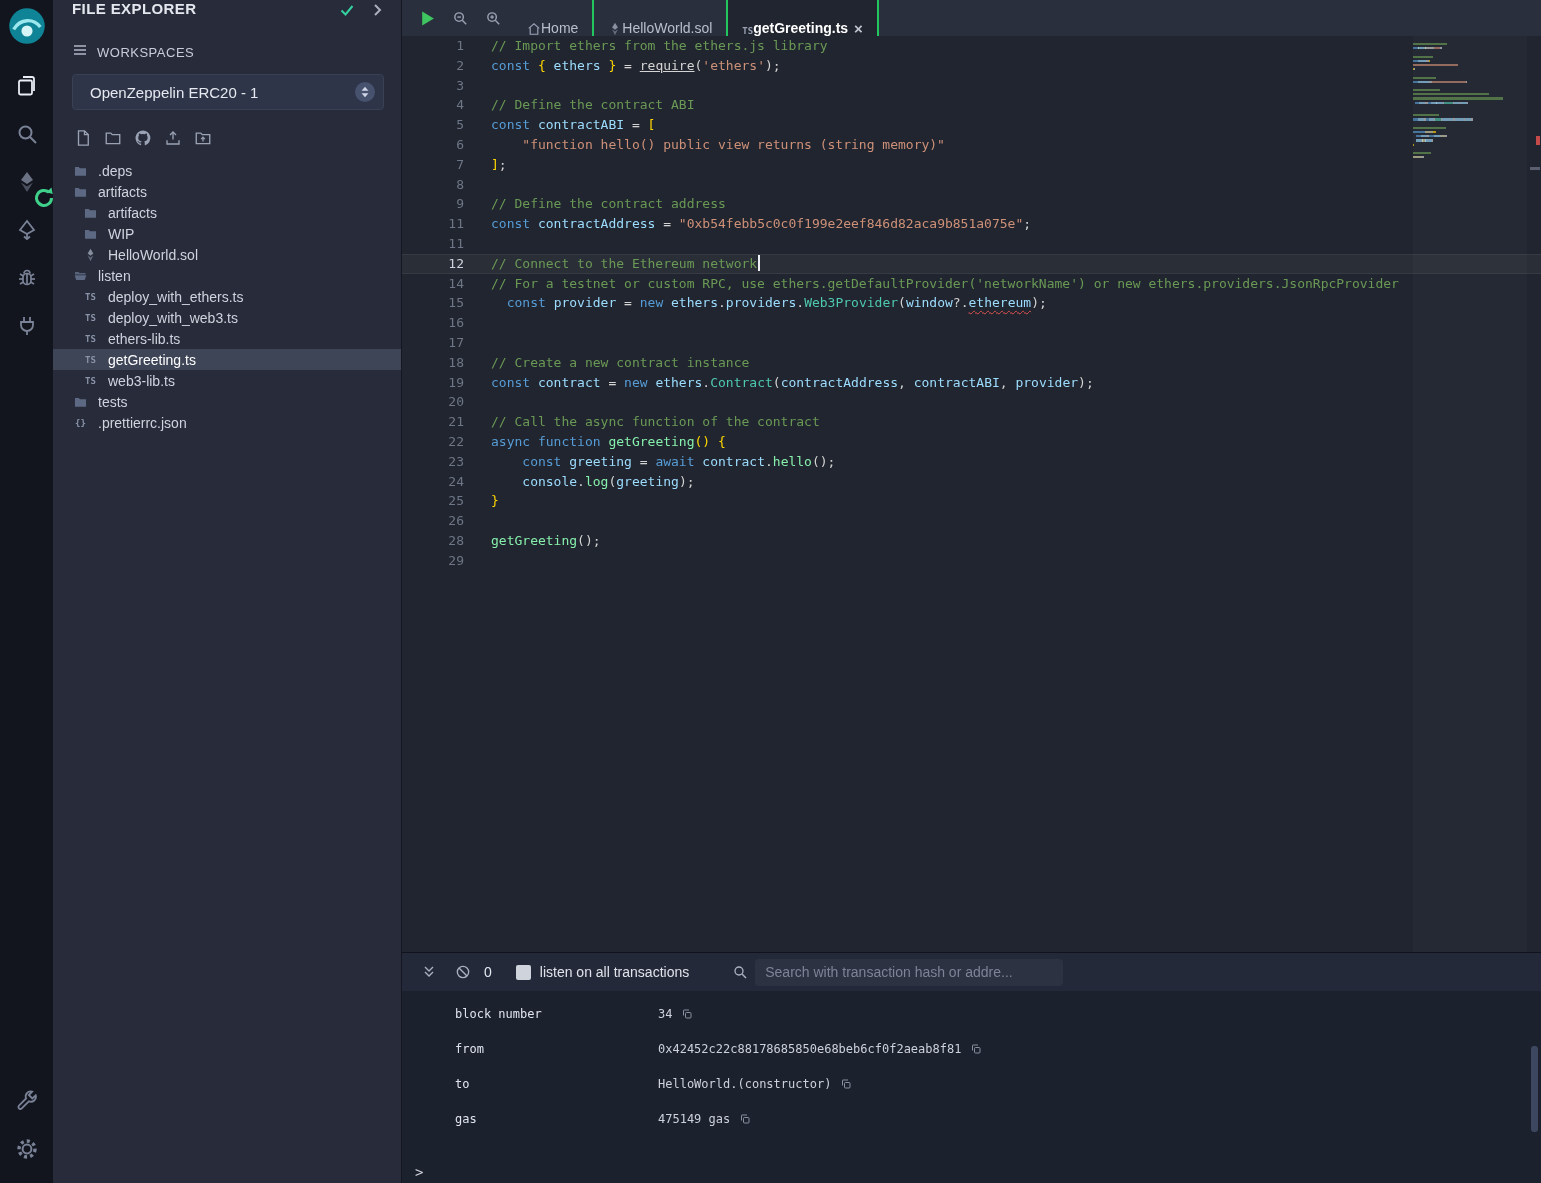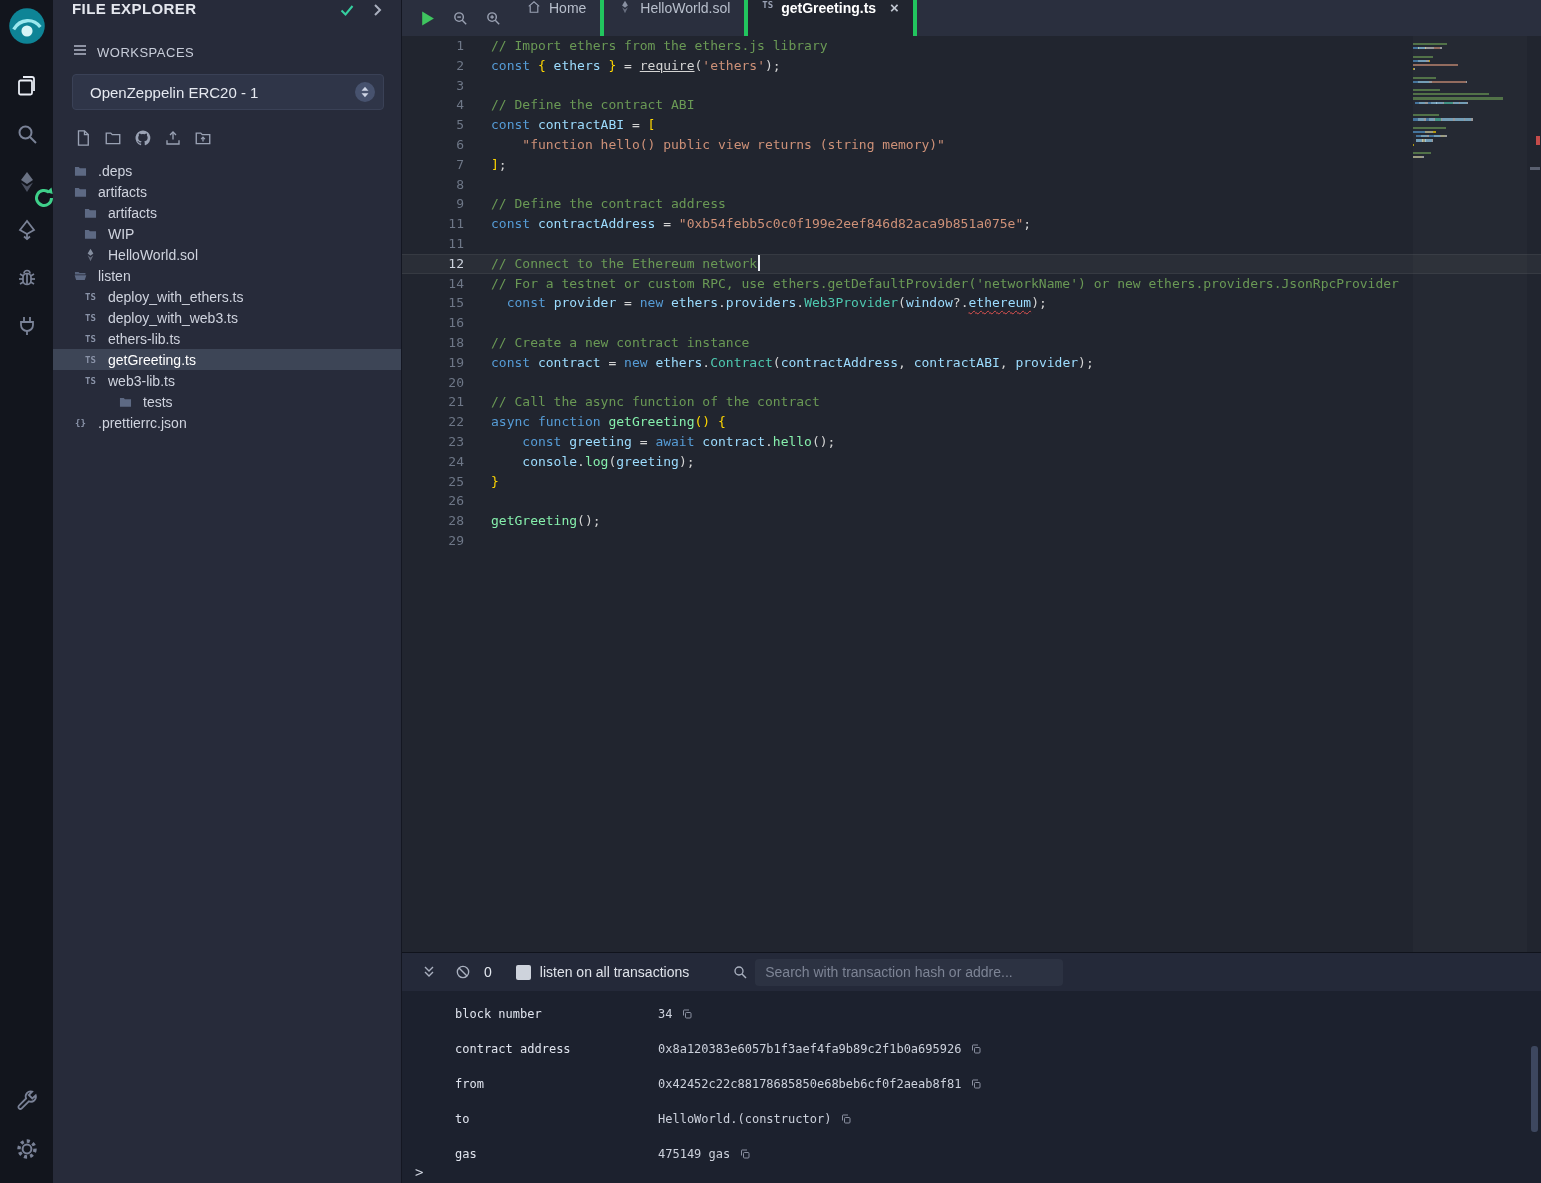--- a/index.html
+++ b/index.html
@@ -44,21 +44,21 @@
   
   .main { flex:1; display:flex; flex-direction:column; min-width:0; }
 
   
   .tabbar { height:36px; background:#2a2f3e; display:flex; align-items:stretch; flex:none; }
   .tb-controls { display:flex; align-items:center; gap:13px; padding:0 10px 0 15px; }
   .tb-controls .cico { width:20px; height:20px; display:flex; align-items:center; justify-content:center; color:#9aa1b2; cursor:pointer; }
   .tb-controls .cico svg { width:17px; height:17px; }
   .tb-controls .play { color:#3fc55f; }
   .tabs { display:flex; align-items:stretch; }
-  .tab { display:flex; align-items:flex-start; gap:8px; padding:0 14px; font-size:14px; color:#b8bfcc; border-right:4px solid #22c55e; cursor:pointer; }
+  .tab { display:flex; align-items:flex-end; padding:0 14px; font-size:14px; color:#b8bfcc; border-right:2px solid #22c55e; cursor:pointer; }
   .tab.active { background:#21252f; color:#ffffff; font-weight:600; }
   .tab .ticon { display:flex; align-items:center; justify-content:center; color:#9aa2b4; }
   .tab .ticon svg { width:14px; height:14px; }
   .tab .ticon.ts { font-family:"DejaVu Sans Mono",monospace; font-size:9px; font-weight:bold; }
   .tab .close { margin-left:6px; font-size:15px; color:#c0c6d0; line-height:1; cursor:pointer; }
 
   
   .editor { position:relative; height:916px; background:#21252f; overflow:hidden; flex:none; }
   .code { font-family:"DejaVu Sans Mono", monospace; font-size:13px; }
   .cl { display:flex; height:19.8px; line-height:19.8px; white-space:pre; }
@@ -308,21 +308,21 @@
           <span class="tree-label">ethers-lib.ts</span>
         </div>
         <div class="tree-row selected" style="padding-left: 29px;">
           <span class="tree-icon ts">TS</span>
           <span class="tree-label">getGreeting.ts</span>
         </div>
         <div class="tree-row" style="padding-left: 29px;">
           <span class="tree-icon ts">TS</span>
           <span class="tree-label">web3-lib.ts</span>
         </div>
-        <div class="tree-row" style="padding-left: 19px; margin-left: 45px;">
+        <div class="tree-row" style="padding-left: 19px;">
           <span class="tree-icon folder">
             <svg viewBox="0 0 24 24" fill="currentColor">
               <path d="M2.5 20V5h6.5l2 2.2h10.5V20z"></path>
             </svg>
           </span>
           <span class="tree-label">tests</span>
         </div>
         <div class="tree-row" style="padding-left: 19px;">
           <span class="tree-icon json">{}</span>
           <span class="tree-label">.prettierrc.json</span>
@@ -392,20 +392,21 @@
           <div class="cl"><span class="ln">6</span><span class="lc"><span class="str">    "function hello() public view returns (string memory)"</span></span></div>
           <div class="cl"><span class="ln">7</span><span class="lc"><span class="br">]</span><span class="pl">;</span></span></div>
           <div class="cl"><span class="ln">8</span><span class="lc"></span></div>
           <div class="cl"><span class="ln">9</span><span class="lc"><span class="cm">// Define the contract address</span></span></div>
           <div class="cl"><span class="ln">11</span><span class="lc"><span class="kw">const </span><span class="var">contractAddress</span><span class="pl"> = </span><span class="str">"0xb54febb5c0c0f199e2eef846d82aca9b851a075e"</span><span class="pl">;</span></span></div>
           <div class="cl"><span class="ln">11</span><span class="lc"></span></div>
           <div class="cl cur"><span class="ln">12</span><span class="lc"><span class="cm">// Connect to the Ethereum network</span><span class="caret"></span></span></div>
           <div class="cl"><span class="ln">14</span><span class="lc"><span class="cm">// For a testnet or custom RPC, use ethers.getDefaultProvider('networkName') or new ethers.providers.JsonRpcProvider</span></span></div>
           <div class="cl"><span class="ln">15</span><span class="lc"><span class="pl">  </span><span class="kw">const </span><span class="var">provider</span><span class="pl"> = </span><span class="kw">new </span><span class="var">ethers</span><span class="pl">.</span><span class="var">providers</span><span class="pl">.</span><span class="cls">Web3Provider</span><span class="pl">(</span><span class="var">window</span><span class="pl">?.</span><span class="var sq">ethereum</span><span class="pl">);</span></span></div>
           <div class="cl"><span class="ln">16</span><span class="lc"></span></div>
+          <div class="cl"><span class="ln">17</span><span class="lc"></span></div>
           <div class="cl"><span class="ln">18</span><span class="lc"><span class="cm">// Create a new contract instance</span></span></div>
           <div class="cl"><span class="ln">19</span><span class="lc"><span class="kw">const </span><span class="var">contract</span><span class="pl"> = </span><span class="kw">new </span><span class="var">ethers</span><span class="pl">.</span><span class="cls">Contract</span><span class="pl">(</span><span class="var">contractAddress</span><span class="pl">, </span><span class="var">contractABI</span><span class="pl">, </span><span class="var">provider</span><span class="pl">);</span></span></div>
           <div class="cl"><span class="ln">20</span><span class="lc"></span></div>
           <div class="cl"><span class="ln">21</span><span class="lc"><span class="cm">// Call the async function of the contract</span></span></div>
           <div class="cl"><span class="ln">22</span><span class="lc"><span class="kw">async </span><span class="kw">function </span><span class="fn">getGreeting</span><span class="br">() {</span></span></div>
           <div class="cl"><span class="ln">23</span><span class="lc"><span class="pl">    </span><span class="kw">const </span><span class="var">greeting</span><span class="pl"> = </span><span class="kw">await </span><span class="var">contract</span><span class="pl">.</span><span class="fn">hello</span><span class="pl">();</span></span></div>
           <div class="cl"><span class="ln">24</span><span class="lc"><span class="pl">    </span><span class="var">console</span><span class="pl">.</span><span class="fn">log</span><span class="pl">(</span><span class="var">greeting</span><span class="pl">);</span></span></div>
           <div class="cl"><span class="ln">25</span><span class="lc"><span class="br">}</span></span></div>
           <div class="cl"><span class="ln">26</span><span class="lc"></span></div>
           <div class="cl"><span class="ln">28</span><span class="lc"><span class="fn">getGreeting</span><span class="pl">();</span></span></div>
@@ -477,30 +478,20 @@
             <span class="tx-key">block number</span>
             <span class="tx-val">34</span>
             <span class="tx-copy">
               <svg viewBox="0 0 24 24" fill="none" stroke="currentColor" stroke-width="2">
                 <rect x="9" y="9" width="11" height="11" rx="2"></rect>
                 <path d="M5 15V5a1 1 0 0 1 1-1h10"></path>
               </svg>
             </span>
           </div>
           <div class="tx-row">
-            <span class="tx-key">contract address</span>
-            <span class="tx-val">0x8a120383e6057b1f3aef4fa9b89c2f1b0a695926</span>
-            <span class="tx-copy">
-              <svg viewBox="0 0 24 24" fill="none" stroke="currentColor" stroke-width="2">
-                <rect x="9" y="9" width="11" height="11" rx="2"></rect>
-                <path d="M5 15V5a1 1 0 0 1 1-1h10"></path>
-              </svg>
-            </span>
-          </div>
-          <div class="tx-row">
             <span class="tx-key">from</span>
             <span class="tx-val">0x42452c22c88178685850e68beb6cf0f2aeab8f81</span>
             <span class="tx-copy">
               <svg viewBox="0 0 24 24" fill="none" stroke="currentColor" stroke-width="2">
                 <rect x="9" y="9" width="11" height="11" rx="2"></rect>
                 <path d="M5 15V5a1 1 0 0 1 1-1h10"></path>
               </svg>
             </span>
           </div>
           <div class="tx-row">

